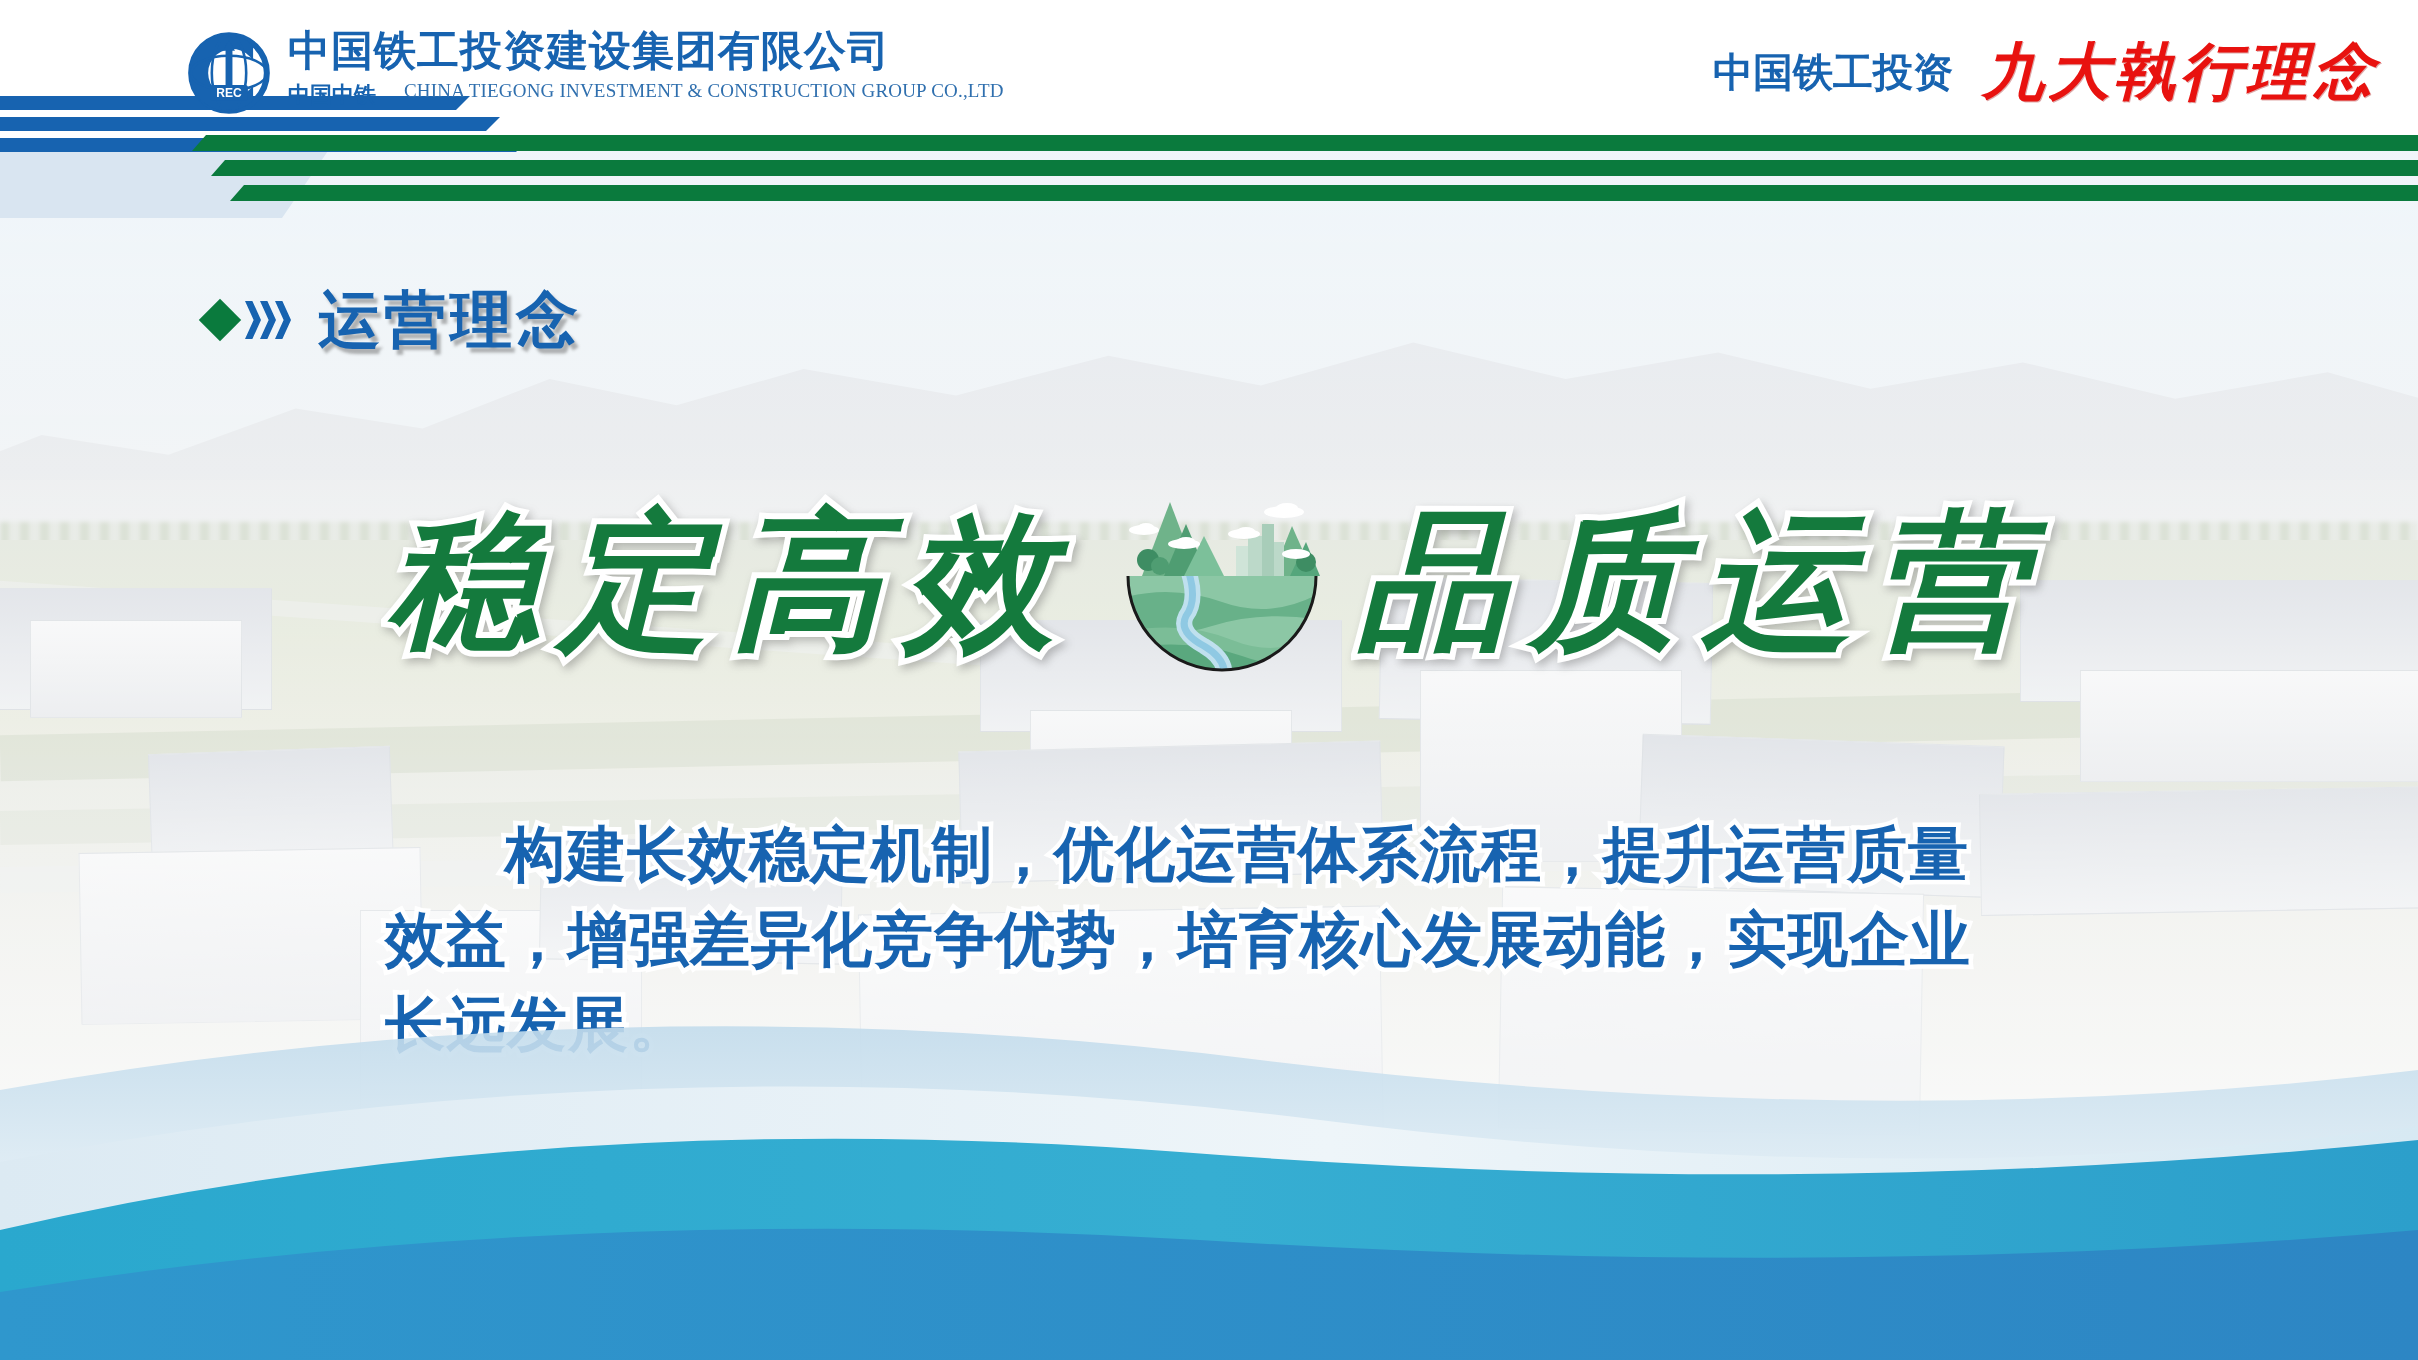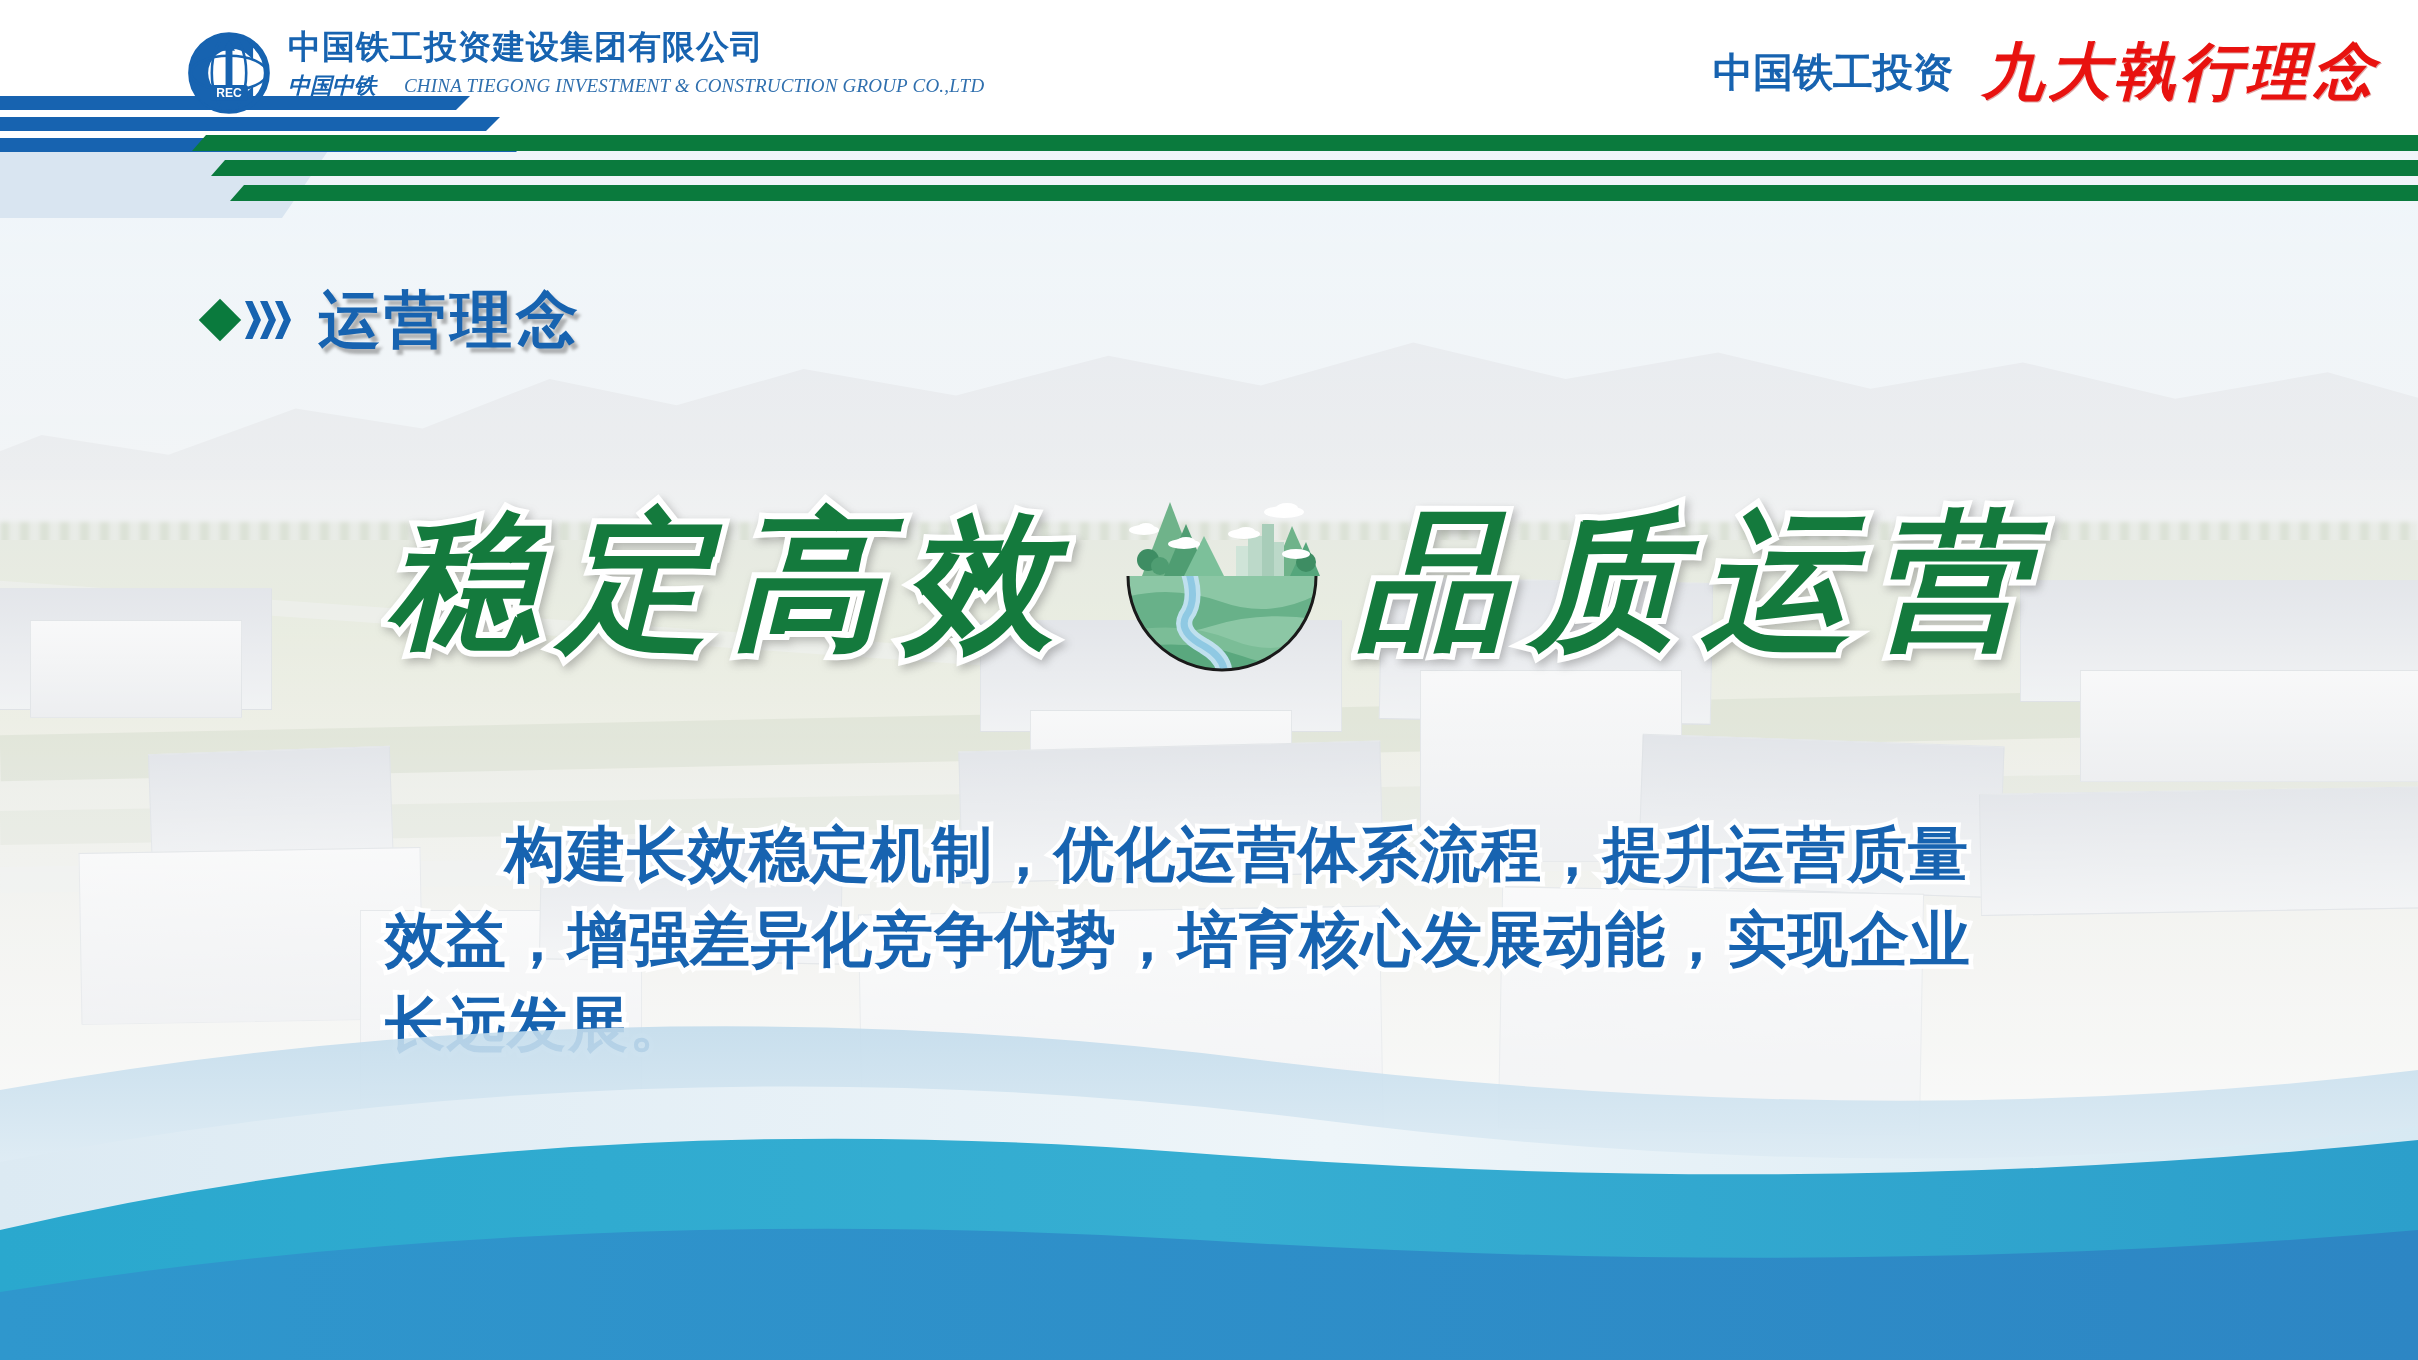--- a/index.html
+++ b/index.html
@@ -79,25 +79,25 @@
   .hdr-lightwedge{
     position:absolute;left:0;top:148px;width:330px;height:70px;
     background:#d9e5f1;z-index:4;
     clip-path:polygon(0 0,100% 0,calc(100% - 48px) 100%,0 100%);
   }
 
   .logo-block{position:absolute;left:186px;top:30px;display:flex;align-items:flex-start;z-index:7;}
   .logo-mark{width:86px;height:86px;flex:0 0 86px;position:relative;margin-right:16px;}
   .logo-texts{display:flex;flex-direction:column;}
   .logo-cn{
-    font-size:33px;font-weight:bold;color:#1763b0;line-height:1;
+    font-size:42px;font-weight:bold;color:#1763b0;line-height:1;
     letter-spacing:1px;white-space:nowrap;
     font-family:"DejaVu Sans","Liberation Sans",sans-serif;
   }
-  .logo-sub-row{display:flex;align-items:center;margin-top:8px;font-style:italic;}
+  .logo-sub-row{display:flex;align-items:flex-start;margin-top:8px;}
   .logo-sub-cn{
     font-size:22px;font-weight:bold;color:#1763b0;white-space:nowrap;
     font-family:"DejaVu Sans","Liberation Sans",sans-serif;letter-spacing:0px;
   }
   .logo-sub-en{
     font-size:19px;color:#2f6fae;white-space:nowrap;margin-left:28px;
     font-family:"Liberation Serif","DejaVu Serif",serif;letter-spacing:.2px;
   }
 
   .hdr-right{position:absolute;right:40px;top:30px;display:flex;align-items:center;z-index:7;}

